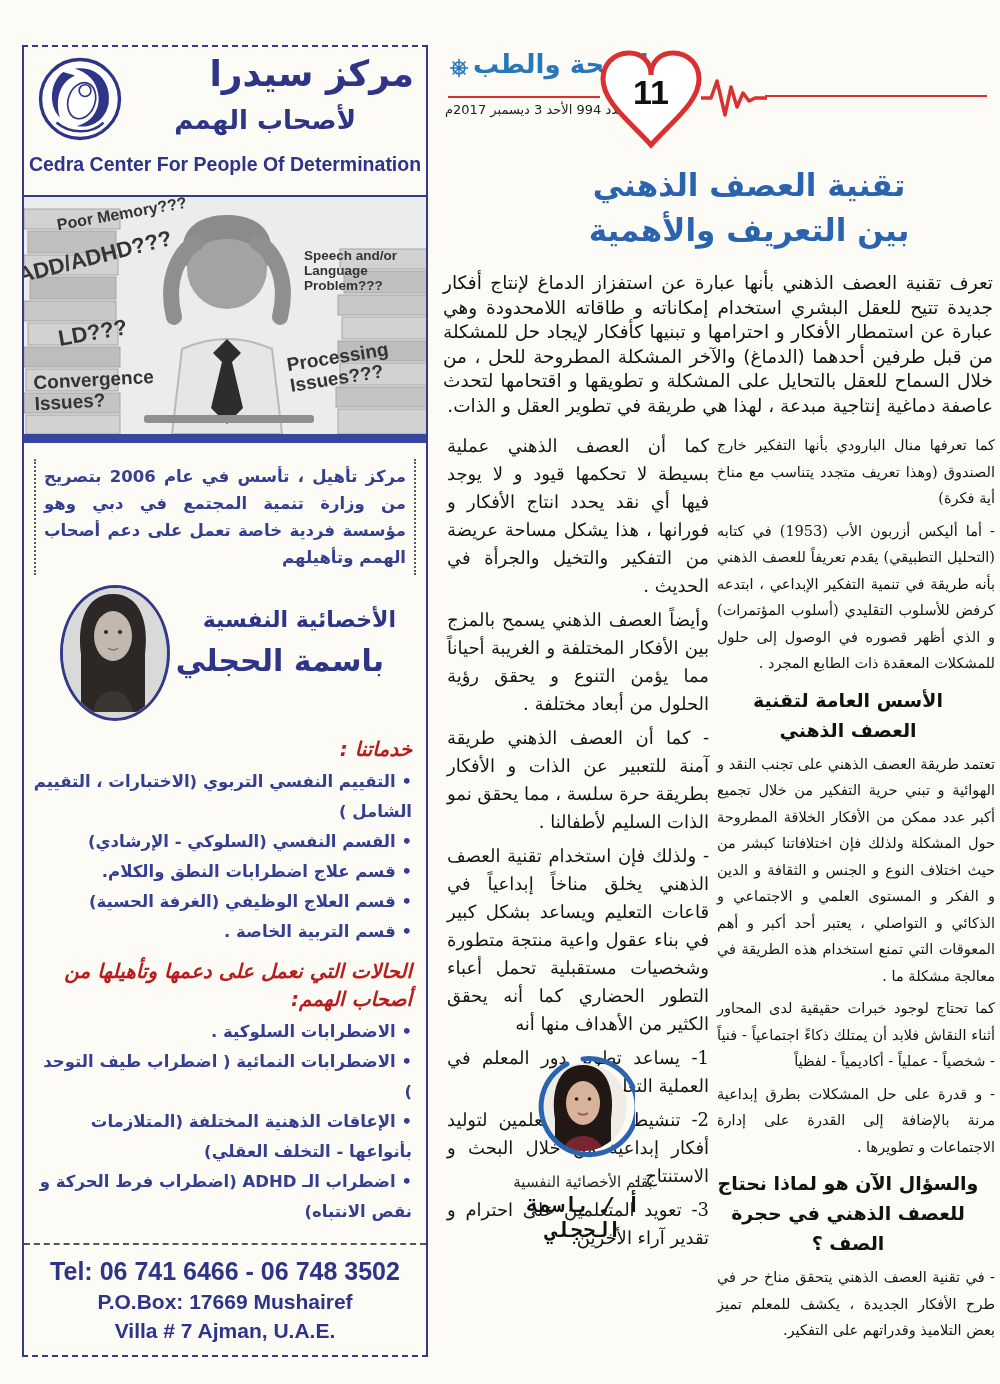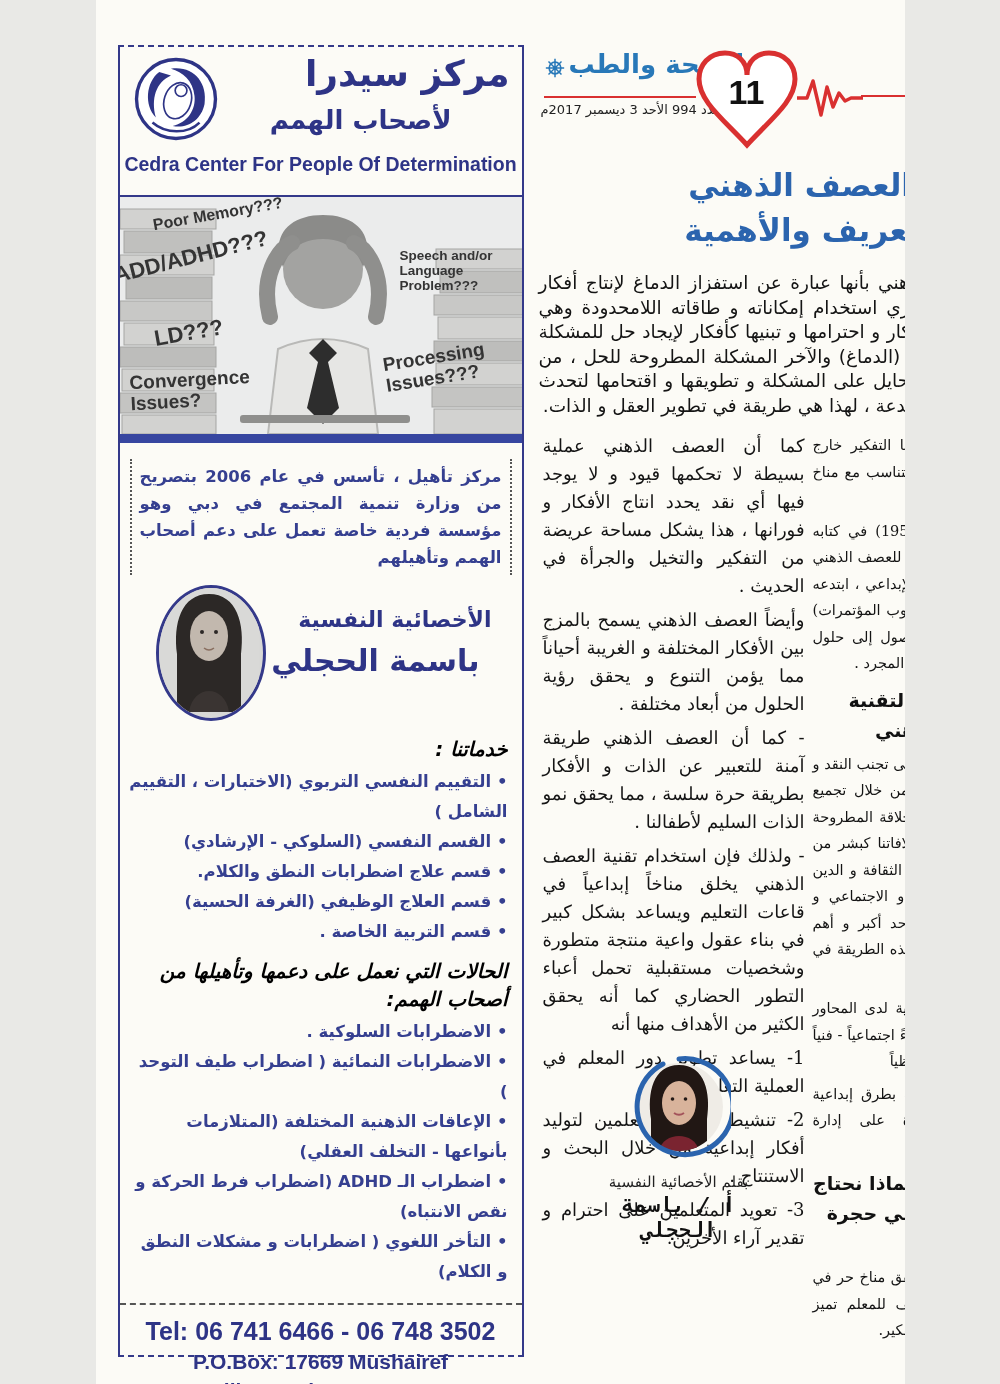--- a/index.html
+++ b/index.html
@@ -1,16 +1,16 @@
 <!DOCTYPE html>
 <html lang="ar"><head>
 <meta charset="utf-8">
 <style>
   html,body{margin:0;padding:0;background:#e9e9e6;}
-  .page{position:relative;width:809px;height:1384px;background:#fcfbf6;margin:0 auto;overflow:hidden;
+  .page{position:relative;width:1000px;height:1384px;background:#fcfbf6;margin:0 auto;overflow:hidden;
         font-family:"DejaVu Sans","Liberation Sans",sans-serif;}
   
   .ad{position:absolute;left:22px;top:45px;width:406px;height:1312px;box-sizing:border-box;
       border:2px solid #34398a;border-top-style:dashed;border-bottom-style:dashed;color:#333d8c;}
   .ad-header{position:relative;height:148px;border-bottom:2px solid #34398a;}
   .logo{position:absolute;left:14px;top:10px;width:84px;height:84px;}
   .ad-title-ar{position:absolute;right:12px;top:6px;font-size:36px;font-weight:bold;color:#2e3486;letter-spacing:2px;}
   .ad-subtitle-ar{position:absolute;right:70px;top:58px;font-size:26px;font-weight:bold;color:#2e3486;}
   .ad-title-en{position:absolute;left:0;right:0;top:106px;text-align:center;font-size:19.5px;font-weight:bold;color:#2e3486;
                font-family:"Liberation Sans",sans-serif;}
@@ -23,21 +23,21 @@
   .pl5{right:6px;top:52px;font-size:13.5px;width:116px;text-align:left;}
   .pl6{right:8px;top:148px;font-size:19px;width:130px;transform:rotate(-9deg);}
   .photo-bar{position:absolute;left:0;right:0;bottom:0;height:9px;background:#3746a0;}
   .ad-about{margin:16px 10px 0 10px;padding:4px 8px;border-left:2px dotted #555;border-right:2px dotted #555;
             direction:rtl;text-align:justify;font-size:16.5px;font-weight:bold;line-height:27px;color:#353f90;}
   .ad-psych{position:relative;height:140px;margin-top:10px;}
   .psych-photo{position:absolute;left:36px;top:0;width:104px;height:130px;border:3px solid #34398a;border-radius:50%;
                overflow:hidden;background:#d8d8d6;}
   .psych-role{position:absolute;right:30px;top:22px;font-size:22px;font-weight:bold;color:#2e3486;}
   .psych-name{position:absolute;right:42px;top:58px;font-size:30px;font-weight:bold;color:#2e3486;margin-left:34px;}
-  .list-heading{direction:rtl;text-align:right;font-style:italic;font-weight:bold;font-size:20px;color:#000000;
+  .list-heading{direction:rtl;text-align:right;font-style:italic;font-weight:bold;font-size:20px;color:#b91c1c;
                 margin:10px 14px 4px 10px;line-height:28px;}
   .ad-list{list-style:none;margin:2px 14px 0 8px;padding:0;direction:rtl;text-align:right;}
   .ad-list li{font-size:16.5px;font-weight:bold;color:#353f90;line-height:30px;}
   .ad-list li::before{content:"• ";}
   .ad-contact{border-top:2px dashed #555;margin-top:16px;padding-top:10px;text-align:center;color:#2e3486;
               font-family:"Liberation Sans",sans-serif;font-weight:bold;}
   .tel-line{font-size:25px;line-height:32px;}
   .contact-line{font-size:21px;line-height:29px;}
   
   .article{position:absolute;left:443px;top:45px;width:552px;height:1330px;}
@@ -158,21 +158,20 @@
       <li>قسم العلاج الوظيفي (الغرفة الحسية)</li>
       <li>قسم التربية الخاصة .</li>
     </ul>
 
     <div class="list-heading">الحالات التي نعمل على دعمها وتأهيلها من أصحاب الهمم:</div>
     <ul class="ad-list">
       <li>الاضطرابات السلوكية .</li>
       <li>الاضطرابات النمائية ( اضطراب طيف التوحد )</li>
       <li>الإعاقات الذهنية المختلفة (المتلازمات بأنواعها - التخلف العقلي)</li>
       <li>اضطراب الـ ADHD (اضطراب فرط الحركة و نقص الانتباه)</li>
-      <li>التأخر اللغوي ( اضطرابات و مشكلات النطق و الكلام)</li>
     </ul>
 
     <div class="ad-contact">
       <div class="tel-line">Tel: 06 741 6466 - 06 748 3502</div>
       <div class="contact-line">P.O.Box: 17669 Mushairef</div>
       <div class="contact-line">Villa # 7 Ajman, U.A.E.</div>
 
     </div>
 
   </aside>

